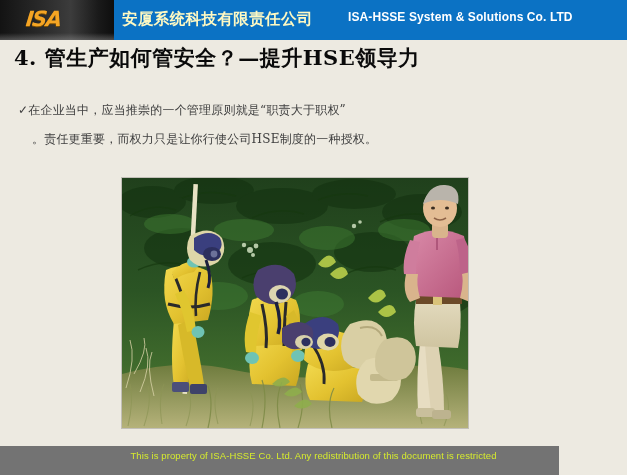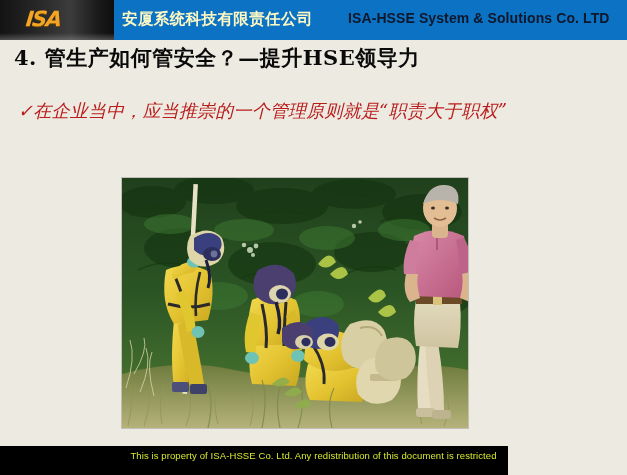--- a/index.html
+++ b/index.html
@@ -67,22 +67,22 @@
     color: #fef9c3;
     letter-spacing: .4px;
     white-space: nowrap;
   }
   .header-title-en {
     position: absolute;
     left: 348px;
     top: 10px;
     font-family: "Liberation Sans", sans-serif;
     font-weight: bold;
-    font-size: 14px;
-    color: #0f172a;
+    font-size: 12px;
+    color: #ffffff;
     letter-spacing: .1px;
     white-space: nowrap;
   }
 
   
   .slide-title {
     position: absolute;
     left: 14px;
     top: 44px;
     font-family: "DejaVu Serif", "Liberation Serif", serif;
@@ -95,26 +95,25 @@
 
   
   .body-block {
     position: absolute;
     left: 18px;
     top: 96px;
     width: 600px;
   }
   .body-line {
     font-family: "DejaVu Serif", "Liberation Serif", serif;
-    font-size: 18px;
-    color: #b91c1c;
+    font-size: 12px;
+    color: #404040;
     line-height: 29px;
     white-space: nowrap;
     letter-spacing: .2px;
-    font-style: italic;
   }
   .body-line.first { padding-left: 0px; }
   .body-line.second { padding-left: 14px; }
 
   
   .photo-frame {
     position: absolute;
     left: 122px;
     top: 178px;
     width: 346px;
@@ -123,23 +122,23 @@
     overflow: hidden;
     box-shadow: 0 0 0 1px rgba(0,0,0,.18);
   }
   .photo-svg { display: block; }
 
   
   .footer-bar {
     position: absolute;
     left: 0;
     top: 446px;
-    width: 508px;
+    width: 559px;
     height: 29px;
-    background: #000000;
+    background: #737373;
   }
   .footer-line {
     position: absolute;
     left: 0;
     width: 627px;
     text-align: center;
     font-family: "Liberation Sans", sans-serif;
     font-size: 9.5px;
     color: #D6EB2E;
     letter-spacing: .1px;
@@ -158,20 +157,21 @@
       <div class="logo-mark">ISA</div>
     </div>
     <div class="header-title-cn">安厦系统科技有限责任公司</div>
     <div class="header-title-en">ISA-HSSE  System &amp; Solutions Co. LTD</div>
   </div>
 
   <div class="slide-title">4. 管生产如何管安全？—提升HSE领导力</div>
 
   <div class="body-block">
     <div class="body-line first">✓在企业当中，应当推崇的一个管理原则就是“职责大于职权”</div>
+    <div class="body-line second">。责任更重要，而权力只是让你行使公司HSE制度的一种授权。</div>
   </div>
 
   <div class="photo-frame">
     <svg class="photo-svg" width="346" height="250" viewBox="0 0 346 250" xmlns="http://www.w3.org/2000/svg">
       <defs>
         <linearGradient id="bgFoliage" x1="0" y1="0" x2="0" y2="1">
           <stop offset="0%" stop-color="#20401c"></stop>
           <stop offset="45%" stop-color="#2b5424"></stop>
           <stop offset="75%" stop-color="#3f6a2c"></stop>
           <stop offset="100%" stop-color="#6d7b41"></stop>

